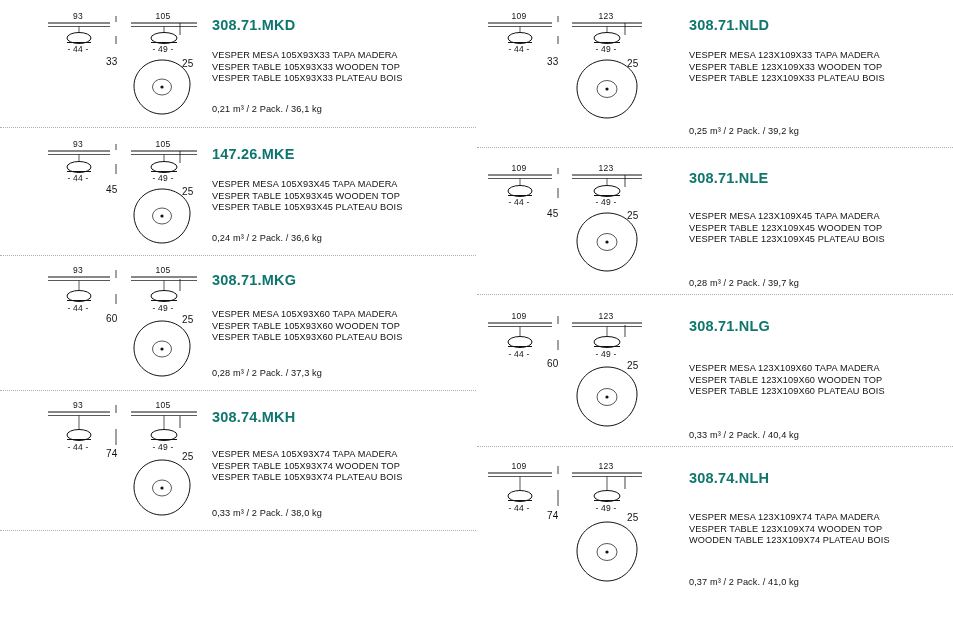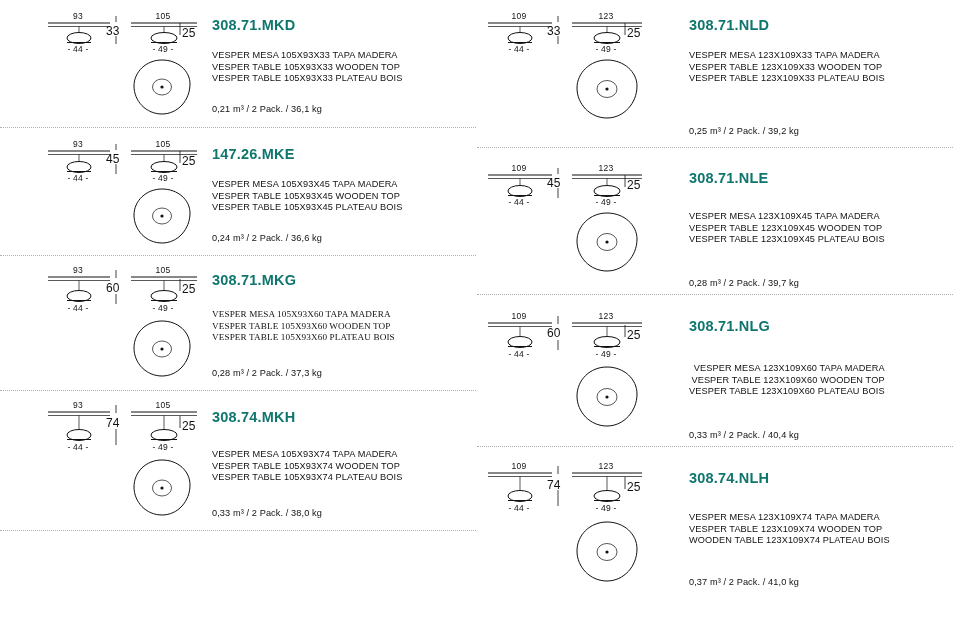--- a/index.html
+++ b/index.html
@@ -59,24 +59,25 @@
   .dimbot {
     position: absolute;
     font-size: 8.5px;
     color: #111;
     text-align: center;
     white-space: nowrap;
     letter-spacing: .2px;
   }
   .dimside {
     position: absolute;
-    font-size: 12px;
+    font-size: 10px;
     color: #111;
     white-space: nowrap;
     letter-spacing: .2px;
+    margin-top: 32px;
   }
   svg { display: block; overflow: visible; }
   .ln { stroke: #111; stroke-width: 1; fill: none; }
   .ln-thin { stroke: #111; stroke-width: .7; fill: none; }
   .ln-tick { stroke: #111; stroke-width: .8; fill: none; }
   .fillw { fill: #ffffff; stroke: #111; stroke-width: 1; }
 
   
   .info {
     position: absolute;
@@ -244,21 +245,21 @@
 
         <svg style="position:absolute; left:126px; top:62px;" width="72" height="64">
           <path class="ln" d="M36 3 C52 3 64 14 64 28 C64 44 52 58 36 58 C20 58 8 45 8 30 C8 15 20 3 36 3 Z"></path>
           <ellipse class="ln-thin" cx="36" cy="31" rx="9.5" ry="8"></ellipse>
           <circle cx="36" cy="31" r="1.6" fill="#111"></circle>
         </svg>
       </div>
 
       <div class="info">
         <div class="code" style="position:absolute; top:16px; left:0;">308.71.MKG</div>
-        <div class="descr" style="position:absolute; top:53px; left:0;font-family:Liberation Serif, serif;">
+        <div class="descr" style="position:absolute; top:53px; left:0;">
           <div>VESPER MESA 105X93X60 TAPA MADERA</div>
           <div>VESPER TABLE 105X93X60 WOODEN TOP</div>
           <div>VESPER TABLE 105X93X60 PLATEAU BOIS</div>
         </div>
         <div class="pack" style="position:absolute; top:112px; left:0;">0,28 m³ / 2 Pack. / 37,3 kg</div>
       </div>
     </div>
 
     <div class="entry last" style="position:absolute; left:0; top:391px; height:140px; border-bottom:1px dotted #b0b0b0;">
       <div class="drawings">
@@ -447,21 +448,21 @@
 
         <svg style="position:absolute; left:92px; top:69px;" width="76" height="68">
           <path class="ln" d="M38 3 C55 3 68 15 68 30 C68 47 55 62 38 62 C21 62 8 48 8 32 C8 16 21 3 38 3 Z"></path>
           <ellipse class="ln-thin" cx="38" cy="33" rx="10" ry="8.5"></ellipse>
           <circle cx="38" cy="33" r="1.6" fill="#111"></circle>
         </svg>
       </div>
 
       <div class="info right">
         <div class="code" style="position:absolute; top:23px; left:0;text-align:center;">308.71.NLG</div>
-        <div class="descr" style="position:absolute; top:68px; left:0;text-align:right;">
+        <div class="descr" style="position:absolute; top:68px; left:0;">
           <div>VESPER MESA 123X109X60 TAPA MADERA</div>
           <div>VESPER TABLE 123X109X60 WOODEN TOP</div>
           <div>VESPER TABLE 123X109X60 PLATEAU BOIS</div>
         </div>
         <div class="pack" style="position:absolute; top:135px; left:0;">0,33 m³ / 2 Pack. / 40,4 kg</div>
       </div>
     </div>
 
     <div class="entry last" style="position:absolute; left:0; top:447px; height:160px;">
       <div class="drawings">

